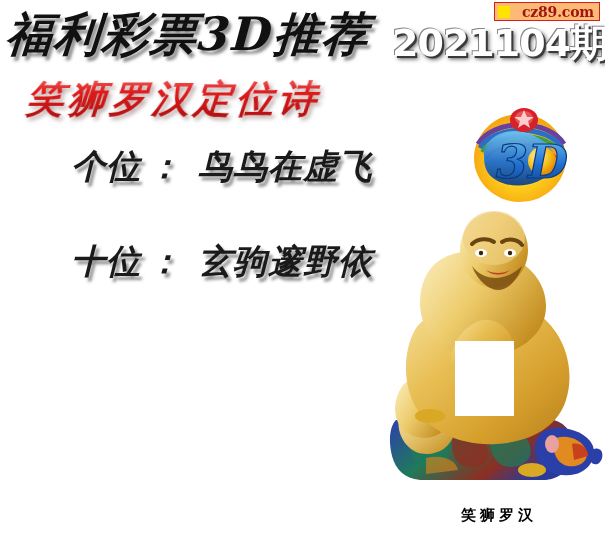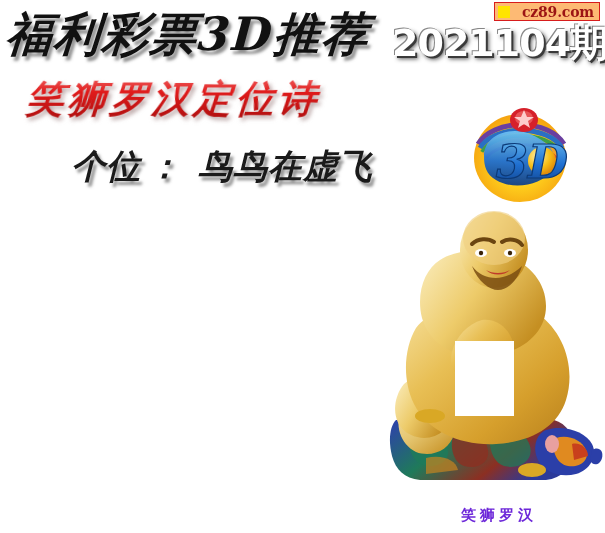--- a/index.html
+++ b/index.html
@@ -151,21 +151,21 @@
   
   #statue-caption {
     position: absolute;
     left: 443px;
     top: 506px;
     width: 112px;
     text-align: center;
     font-family: "DejaVu Sans", "Liberation Sans", sans-serif;
     font-size: 15px;
     font-weight: 700;
-    color: #6d28d9;
+    color: #000000;
     letter-spacing: 4px;
     white-space: nowrap;
   }
 </style>
 </head>
 <body>
 
 <div id="page">
 
   <div id="watermark">
@@ -174,20 +174,23 @@
   </div>
 
   <div id="main-title">福利彩票3D推荐</div>
 
   <div id="issue-number">2021104期</div>
 
   <div id="subtitle">笑狮罗汉定位诗</div>
 
   <div class="poem-line" id="poem-line-0">
     <span class="pl-label">个位</span><span class="pl-colon">：</span><span class="pl-text">鸟鸟在虚飞</span>
+  </div>
+  <div class="poem-line" id="poem-line-1">
+    <span class="pl-label">十位</span><span class="pl-colon">：</span><span class="pl-text">玄驹邃野依</span>
   </div>
 
   <svg id="logo-3d" viewBox="0 0 108 100">
     <defs>
       <radialGradient id="glowGrad" cx="50%" cy="55%" r="55%">
         <stop offset="0%" stop-color="#fff3a8"></stop>
         <stop offset="45%" stop-color="#ffd21e"></stop>
         <stop offset="100%" stop-color="#f5a310"></stop>
       </radialGradient>
       <linearGradient id="blueGrad" x1="0" y1="0" x2="0" y2="1">

